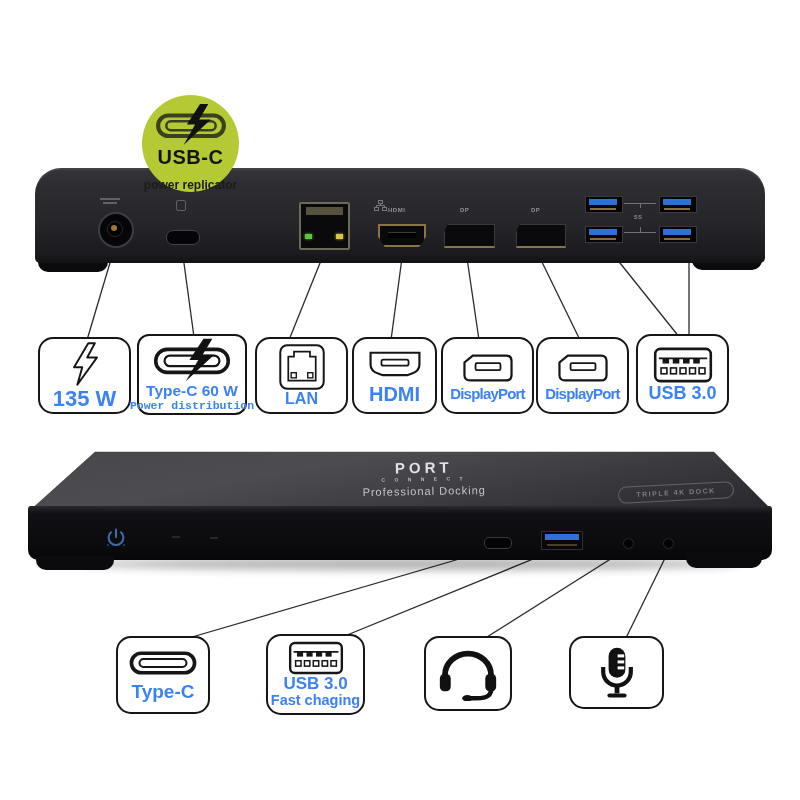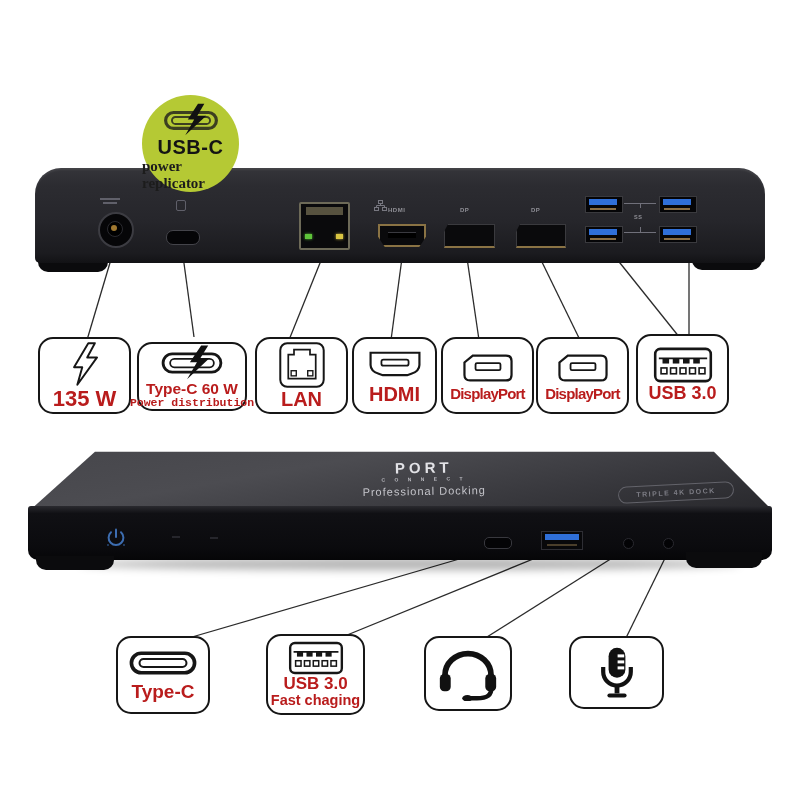--- a/index.html
+++ b/index.html
@@ -6,21 +6,21 @@
   body{width:800px;height:800px;position:relative;overflow:hidden;
        font-family:"Liberation Sans", sans-serif;color:#1a1a1a;}
   .abs{position:absolute;}
   
   #lines{position:absolute;left:0;top:0;width:800px;height:800px;z-index:1;}
   
   #badge{left:142px;top:95px;width:97px;height:97px;border-radius:50%;
          background:#b5c934;z-index:6;display:flex;flex-direction:column;
          align-items:center;justify-content:flex-start;}
   #badge .btitle{font-weight:bold;font-size:20px;color:#141414;line-height:1;margin-top:1px;letter-spacing:0.5px;}
-  #badge .bsub{font-weight:bold;font-size:15px;color:#1c1c1c;margin-top:1px;font-family:Liberation Serif, serif;}
+  #badge .bsub{font-weight:bold;font-size:12px;color:#1c1c1c;margin-top:11px;}
   
   #back-device{left:35px;top:168px;width:730px;height:95px;z-index:2;
     background:linear-gradient(180deg,#35353a 0%,#2c2c31 18%,#26262b 55%,#1b1b1f 90%,#121215 100%);
     border-radius:26px 26px 5px 5px;
     box-shadow:inset 0 2px 2px rgba(255,255,255,0.08);}
   .foot{background:#0b0b0d;z-index:2;border-radius:0 0 10px 10px;}
   #front-device{left:28px;top:448px;width:744px;height:124px;z-index:2;}
   #front-top{left:0;top:0;width:744px;height:62px;
     background:linear-gradient(170deg,#46464b 0%,#4c4c51 35%,#38383d 70%,#28282c 100%);
     clip-path:polygon(9% 6%,92.2% 6%,100% 100%,0.3% 100%);}
@@ -36,21 +36,21 @@
   #model-badge{left:590px;top:36px;width:114px;height:15px;border:1px solid #63636a;
     border-radius:9px;transform:rotate(-3deg);display:flex;align-items:center;justify-content:center;
     font-size:7px;font-weight:bold;letter-spacing:1.5px;color:#7c7c84;}
   
   .tinylabel{font-size:6px;color:#8f8f96;letter-spacing:0.5px;z-index:3;font-weight:bold;}
   .mark{background:#60606a;z-index:3;}
   
   .box{background:#fff;border:2.5px solid #161616;border-radius:15px;z-index:3;
        display:flex;flex-direction:column;align-items:center;justify-content:center;
        box-sizing:border-box;}
-  .lbl{font-weight:bold;color:#b91c1c;line-height:1.05;text-align:right;white-space:nowrap;}
+  .lbl{font-weight:bold;color:#3b82f6;line-height:1.05;text-align:right;white-space:nowrap;}
 </style>
 </head>
 <body>
 
 <svg id="lines" viewBox="0 0 800 800">
   <g stroke="#2b2b2b" stroke-width="1.3" fill="none">
     <line x1="112" y1="256" x2="87" y2="340"></line>
     <line x1="183" y1="256" x2="194" y2="337"></line>
     <line x1="322" y1="258" x2="289" y2="340"></line>
     <line x1="402" y1="258" x2="391" y2="340"></line>
@@ -137,38 +137,38 @@
 <div class="abs" style="left:624px;top:232px;width:32px;height:1px;background:#70707a;z-index:3;"></div>
 <div class="abs" style="left:640px;top:227px;width:1px;height:5px;background:#70707a;z-index:3;"></div>
 
 <div class="box abs" style="left:38px;top:337px;width:93px;height:77px;">
   <svg width="40" height="46" viewBox="0 0 64 84">
     <path d="M38 4 L12 48 H27 L18 80 L54 30 H36 L50 4 Z" fill="none" stroke="#161616" stroke-width="3.5" stroke-linejoin="round"></path>
   </svg>
   <div class="lbl" style="font-size:22px;">135 W</div>
 </div>
 
-<div class="box abs" style="left:137px;top:342px;width:110px;height:69px;">
+<div class="box abs" style="left:137px;top:334px;width:110px;height:81px;border-radius:12px;">
   <svg width="88" height="46" viewBox="0 0 90 52">
     <rect x="4" y="14" width="82" height="26" rx="13" fill="none" stroke="#161616" stroke-width="4"></rect>
     <rect x="14" y="21" width="62" height="12" rx="6" fill="none" stroke="#161616" stroke-width="2.5"></rect>
     <path d="M58 2 L42 26 H52 L38 50 L70 20 H57 L68 2 Z" fill="#111"></path>
   </svg>
   <div class="lbl" style="font-size:15.5px;">Type-C 60 W</div>
   <div class="lbl" style="font-size:11.5px;font-family:Liberation Mono, monospace;">Power distribution</div>
 </div>
 
 <div class="box abs" style="left:255px;top:337px;width:93px;height:77px;">
   <svg width="48" height="48" viewBox="0 0 84 84">
     <rect x="4" y="4" width="76" height="76" rx="12" fill="none" stroke="#161616" stroke-width="3.5"></rect>
     <path d="M18 66 H66 V24 H56 V15 H28 V24 H18 Z" fill="none" stroke="#161616" stroke-width="3"></path>
     <rect x="23" y="52" width="9" height="9" fill="none" stroke="#161616" stroke-width="2.4"></rect>
     <rect x="52" y="52" width="9" height="9" fill="none" stroke="#161616" stroke-width="2.4"></rect>
   </svg>
-  <div class="lbl" style="font-size:20px;">LAN</div>
+  <div class="lbl" style="font-size:16px;">LAN</div>
 </div>
 
 <div class="box abs" style="left:352px;top:337px;width:85px;height:77px;">
   <svg width="58" height="38" viewBox="0 0 84 56">
     <path d="M6 10 H78 V28 Q78 37 66 41 L60 43 H24 L18 41 Q6 37 6 28 Z" fill="none" stroke="#161616" stroke-width="3.2"></path>
     <rect x="22" y="20" width="40" height="9" rx="3" fill="none" stroke="#161616" stroke-width="2.6"></rect>
   </svg>
   <div class="lbl" style="font-size:20px;">HDMI</div>
 </div>
 

